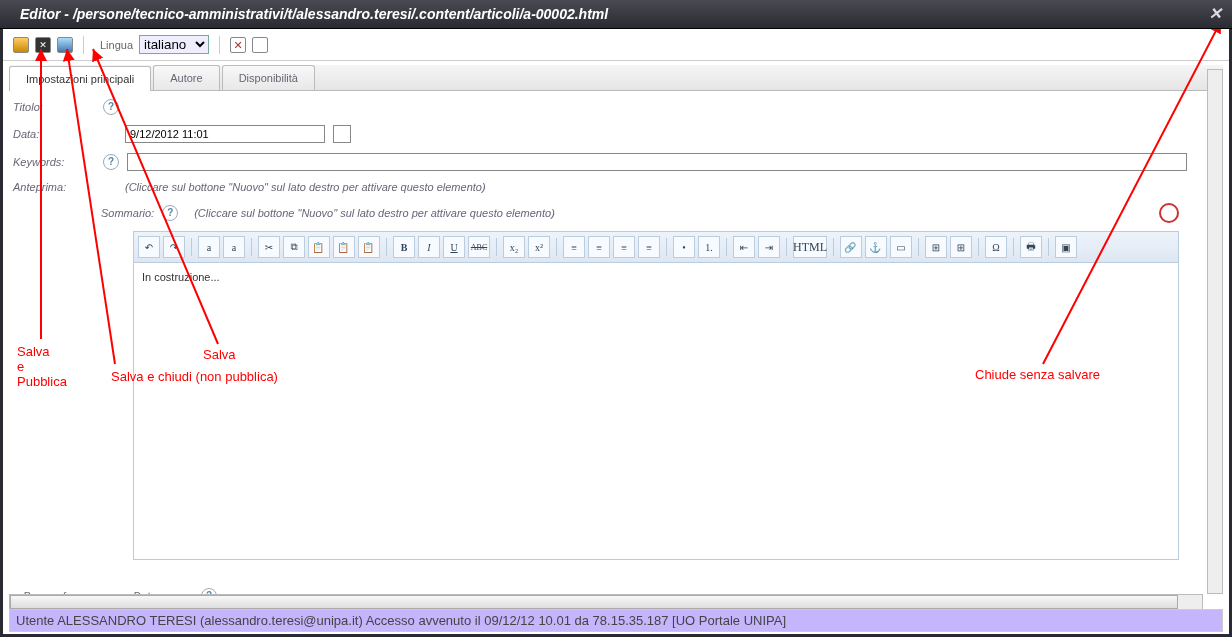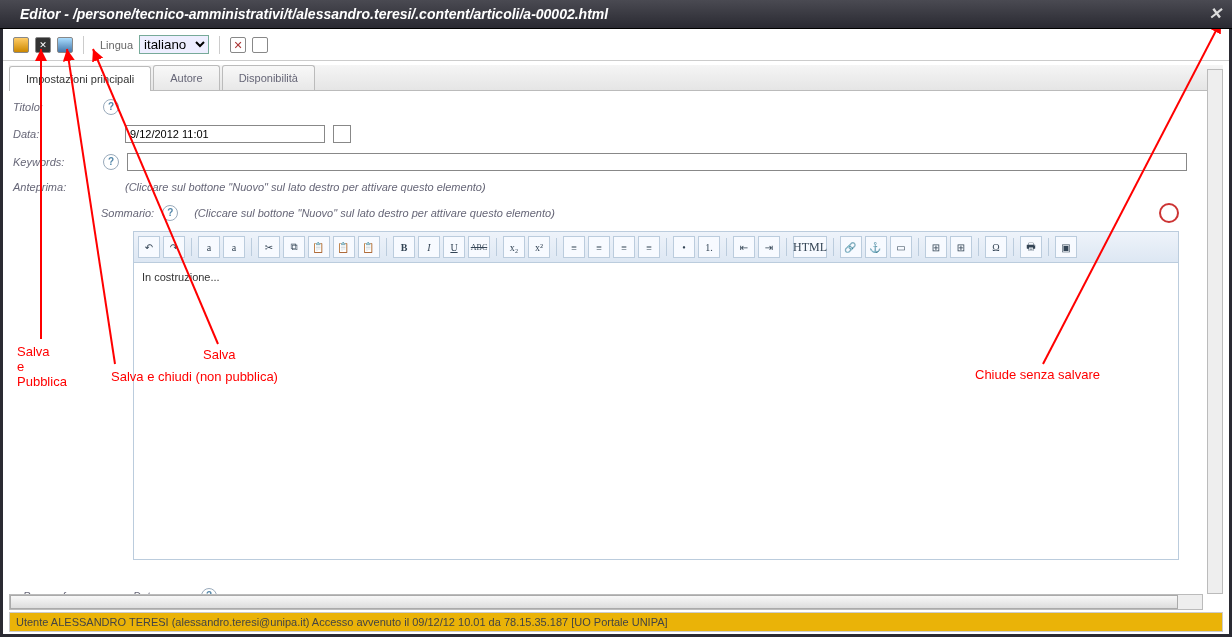--- a/index.html
+++ b/index.html
@@ -25,21 +25,21 @@
 .cal-ico{width:16px;height:16px;display:inline-block;border:1px solid #888;margin-left:8px;background:#fff}
 .hint{color:#667;font-style:italic}
 .subrow{display:flex;align-items:center;margin:4px 0 8px 88px}
 .sublbl{color:#667;font-style:italic;margin-right:8px}
 .rich-toolbar{border:1px solid #bcd;background:linear-gradient(#eef3fa,#dde7f3);padding:4px;margin-left:120px;margin-right:40px;display:flex;flex-wrap:wrap;gap:3px;align-items:center}
 .rt-btn{width:20px;height:20px;border:1px solid #bcd;background:#f7faff;display:inline-flex;align-items:center;justify-content:center;font-size:10px;color:#345;font-family:Georgia,serif}
 .rt-sep{width:1px;height:18px;background:#bcd;margin:0 3px}
 .rich-body{border:1px solid #bcd;border-top:none;margin-left:120px;margin-right:40px;height:280px;padding:8px;background:#fff;color:#333;font-size:11px}
 .para-row{display:flex;align-items:center;margin-top:28px;padding-left:10px}
 .para-lbl{width:110px;color:#667;font-style:italic}
-.status{position:absolute;left:6px;right:6px;bottom:2px;border:1px solid #ccc;padding:3px 6px;color:#444;background:#eab308;font-size:11px}
+.status{position:absolute;left:6px;right:6px;bottom:2px;border:1px solid #ccc;padding:3px 6px;color:#444;background:#c4b5fd;font-size:13px}
 .hscroll{position:absolute;left:6px;right:26px;bottom:24px;height:14px;border:1px solid #bbb;background:#eee}
 .hthumb{position:absolute;left:0;top:0;bottom:0;width:98%;background:linear-gradient(#f8f8f8,#ddd);border:1px solid #aaa;box-sizing:border-box}
 .vscroll{position:absolute;right:6px;top:40px;bottom:40px;width:14px;border:1px solid #bbb;background:#eee}
 .ann{position:absolute;color:#f00;font-weight:normal;font-size:13px;pointer-events:none}
 svg.arrow{position:absolute;pointer-events:none}
 .target-ico{width:16px;height:16px;border:2px solid #c33;border-radius:50%;display:inline-block;position:relative;margin-left:auto;margin-right:40px}
 </style>
 </head>
 <body>
 

